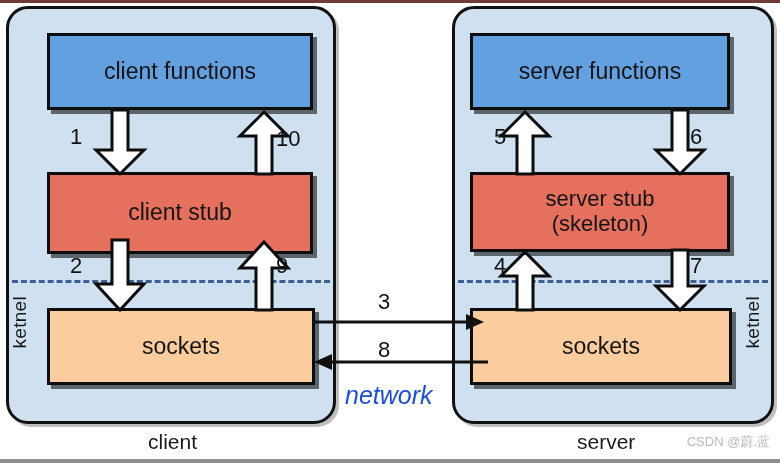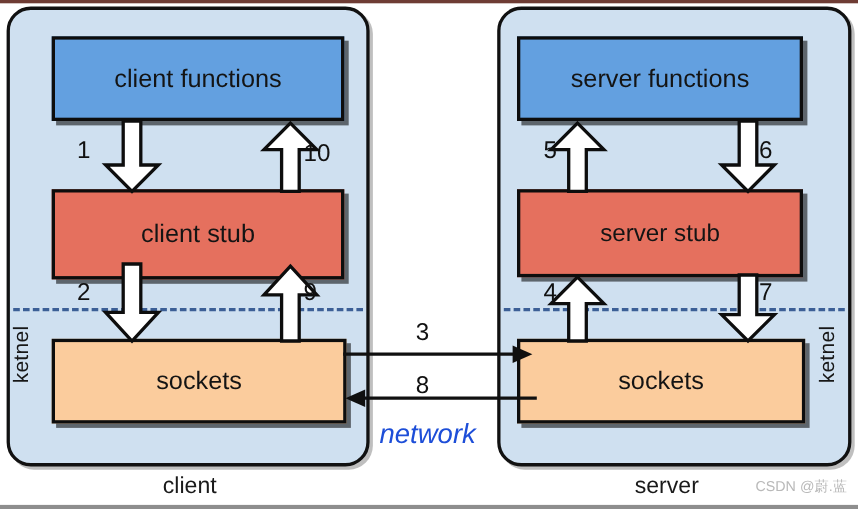--- a/index.html
+++ b/index.html
@@ -170,20 +170,21 @@
   <div class="panel" id="panel-server"></div>
 
   <div class="kernel-line" id="kernel-line-server"></div>
   <div class="kernel-label" id="kernel-label-server">ketnel</div>
 
   <div class="box blue" id="box-server-functions">server functions</div>
 
   <div class="box red" id="box-server-stub">
     <span>
       <span>server stub</span><br>
+      <span>(skeleton)</span>
     </span>
   </div>
 
   <div class="box orange" id="box-server-sockets">sockets</div>
 
   <div class="arrow" style="left:497px;top:110px;">
     <svg width="56" height="66" viewBox="0 0 56 66">
       <path d="M28 2 L52 26 L36 26 L36 64 L20 64 L20 26 L4 26 Z" fill="#ffffff" stroke="#0d0d0d" stroke-width="3" stroke-linejoin="miter"></path>
     </svg>
   </div>

